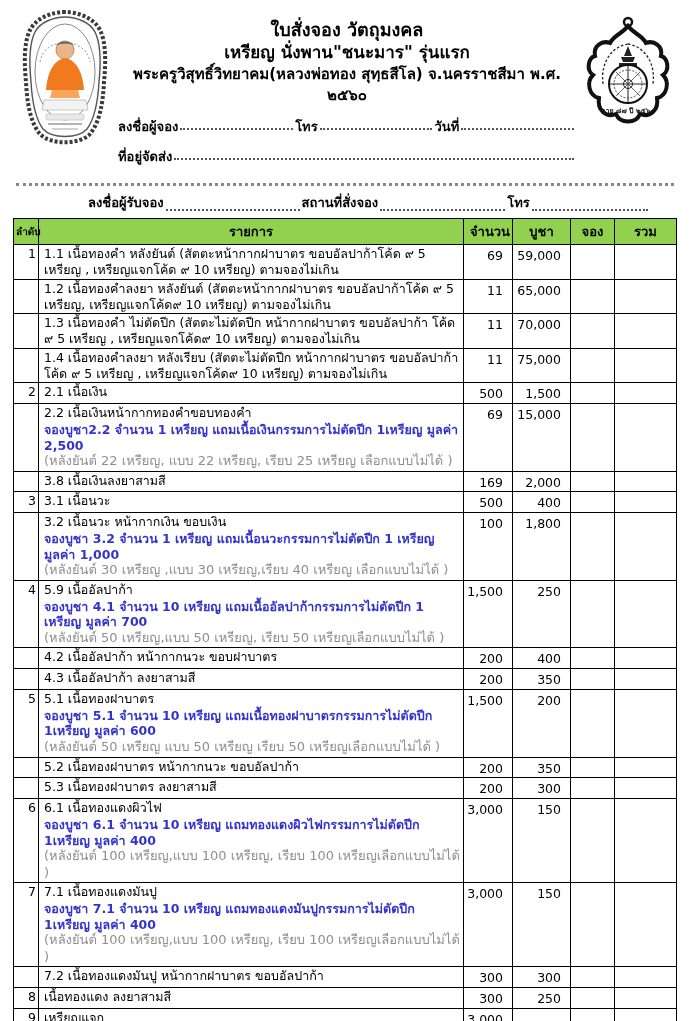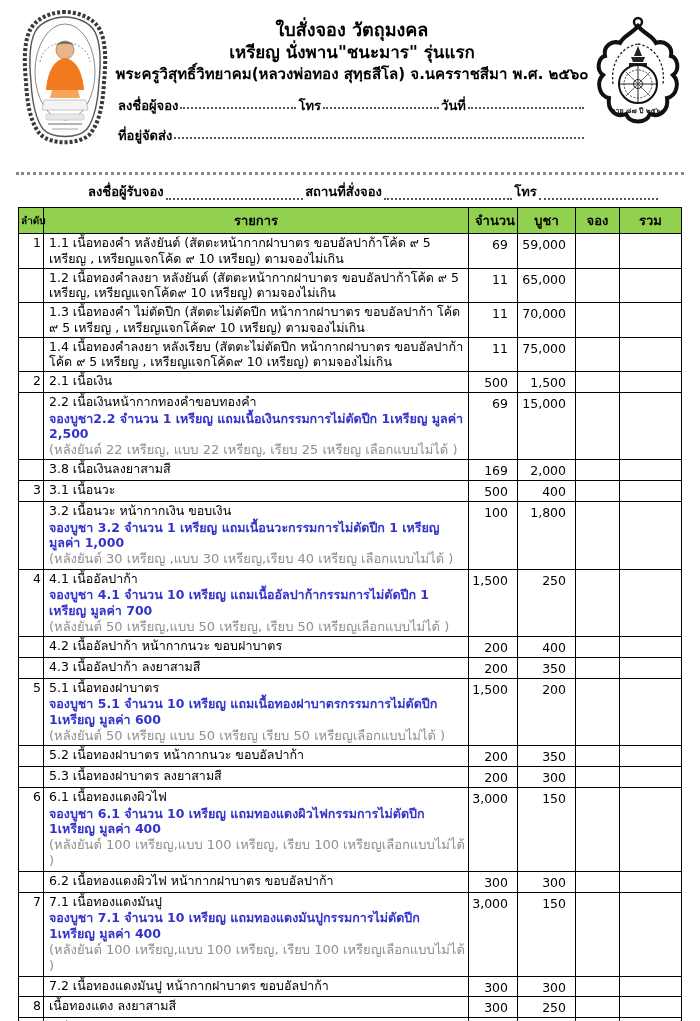--- a/index.html
+++ b/index.html
@@ -7,21 +7,21 @@
     --promo-color:#3333cc;
     --note-color:#8f8f8f;
     --line:#000;
   }
   *{box-sizing:border-box;margin:0;padding:0;}
   html,body{width:700px;background:#fff;}
   body{
     height:1021px;overflow:hidden;color:#000;
     font-family:"DejaVu Sans","Liberation Sans",sans-serif;
   }
-  .page{width:700px;height:1021px;padding:6px 0 0 0;position:relative;}
+  .page{width:700px;height:1021px;padding:6px 10px 0 0;position:relative;}
 
   
   .header{display:flex;align-items:flex-start;padding:4px 10px 0 22px;}
   .logo-left{width:92px;flex:0 0 92px;}
   .logo-right{width:100px;flex:0 0 100px;padding-top:6px;}
   .head-center{flex:1;text-align:center;padding-top:8px;}
   .t1{font-size:18px;font-weight:bold;line-height:1.3;}
   .t2{font-size:17px;font-weight:bold;line-height:1.35;}
   .t3{font-size:15px;font-weight:bold;line-height:1.4;}
   .signline{display:flex;align-items:flex-start;font-size:13px;font-weight:bold;
@@ -242,21 +242,21 @@
             <div class="note">(หลังยันต์ 30 เหรียญ ,แบบ 30 เหรียญ,เรียบ 40 เหรียญ เลือกแบบไม่ได้ )</div>
           </td>
           <td class="c-qty">100</td>
           <td class="c-price">1,800</td>
           <td class="c-order"></td>
           <td class="c-total"></td>
         </tr>
         <tr>
           <td class="c-no">4</td>
           <td class="c-item">
-            <div class="main">4.1 เนื้ออัลปาก้า</div>
+            <div class="main">5.9 เนื้ออัลปาก้า</div>
             <div class="promo">จองบูชา 4.1 จำนวน 10 เหรียญ  แถมเนื้ออัลปาก้ากรรมการไม่ตัดปีก  1 เหรียญ มูลค่า 700</div>
             <div class="note">(หลังยันต์ 50 เหรียญ,แบบ 50 เหรียญ, เรียบ 50 เหรียญเลือกแบบไม่ได้ )</div>
           </td>
           <td class="c-qty">1,500</td>
           <td class="c-price">250</td>
           <td class="c-order"></td>
           <td class="c-total"></td>
         </tr>
         <tr>
           <td class="c-no"></td>
@@ -316,30 +316,20 @@
             <div class="main">6.1 เนื้อทองแดงผิวไฟ</div>
             <div class="promo">จองบูชา 6.1 จำนวน 10 เหรียญ แถมทองแดงผิวไฟกรรมการไม่ตัดปีก 1เหรียญ มูลค่า 400</div>
             <div class="note">(หลังยันต์ 100 เหรียญ,แบบ 100 เหรียญ, เรียบ 100 เหรียญเลือกแบบไม่ได้ )</div>
           </td>
           <td class="c-qty">3,000</td>
           <td class="c-price">150</td>
           <td class="c-order"></td>
           <td class="c-total"></td>
         </tr>
         <tr>
-          <td class="c-no"></td>
-          <td class="c-item">
-            <div class="main">6.2 เนื้อทองแดงผิวไฟ หน้ากากฝาบาตร ขอบอัลปาก้า</div>
-          </td>
-          <td class="c-qty">300</td>
-          <td class="c-price">300</td>
-          <td class="c-order"></td>
-          <td class="c-total"></td>
-        </tr>
-        <tr>
           <td class="c-no">7</td>
           <td class="c-item">
             <div class="main">7.1 เนื้อทองแดงมันปู</div>
             <div class="promo">จองบูชา 7.1 จำนวน 10 เหรียญ แถมทองแดงมันปูกรรมการไม่ตัดปีก 1เหรียญ มูลค่า 400</div>
             <div class="note">(หลังยันต์ 100 เหรียญ,แบบ 100 เหรียญ, เรียบ 100 เหรียญเลือกแบบไม่ได้ )</div>
           </td>
           <td class="c-qty">3,000</td>
           <td class="c-price">150</td>
           <td class="c-order"></td>
           <td class="c-total"></td>

